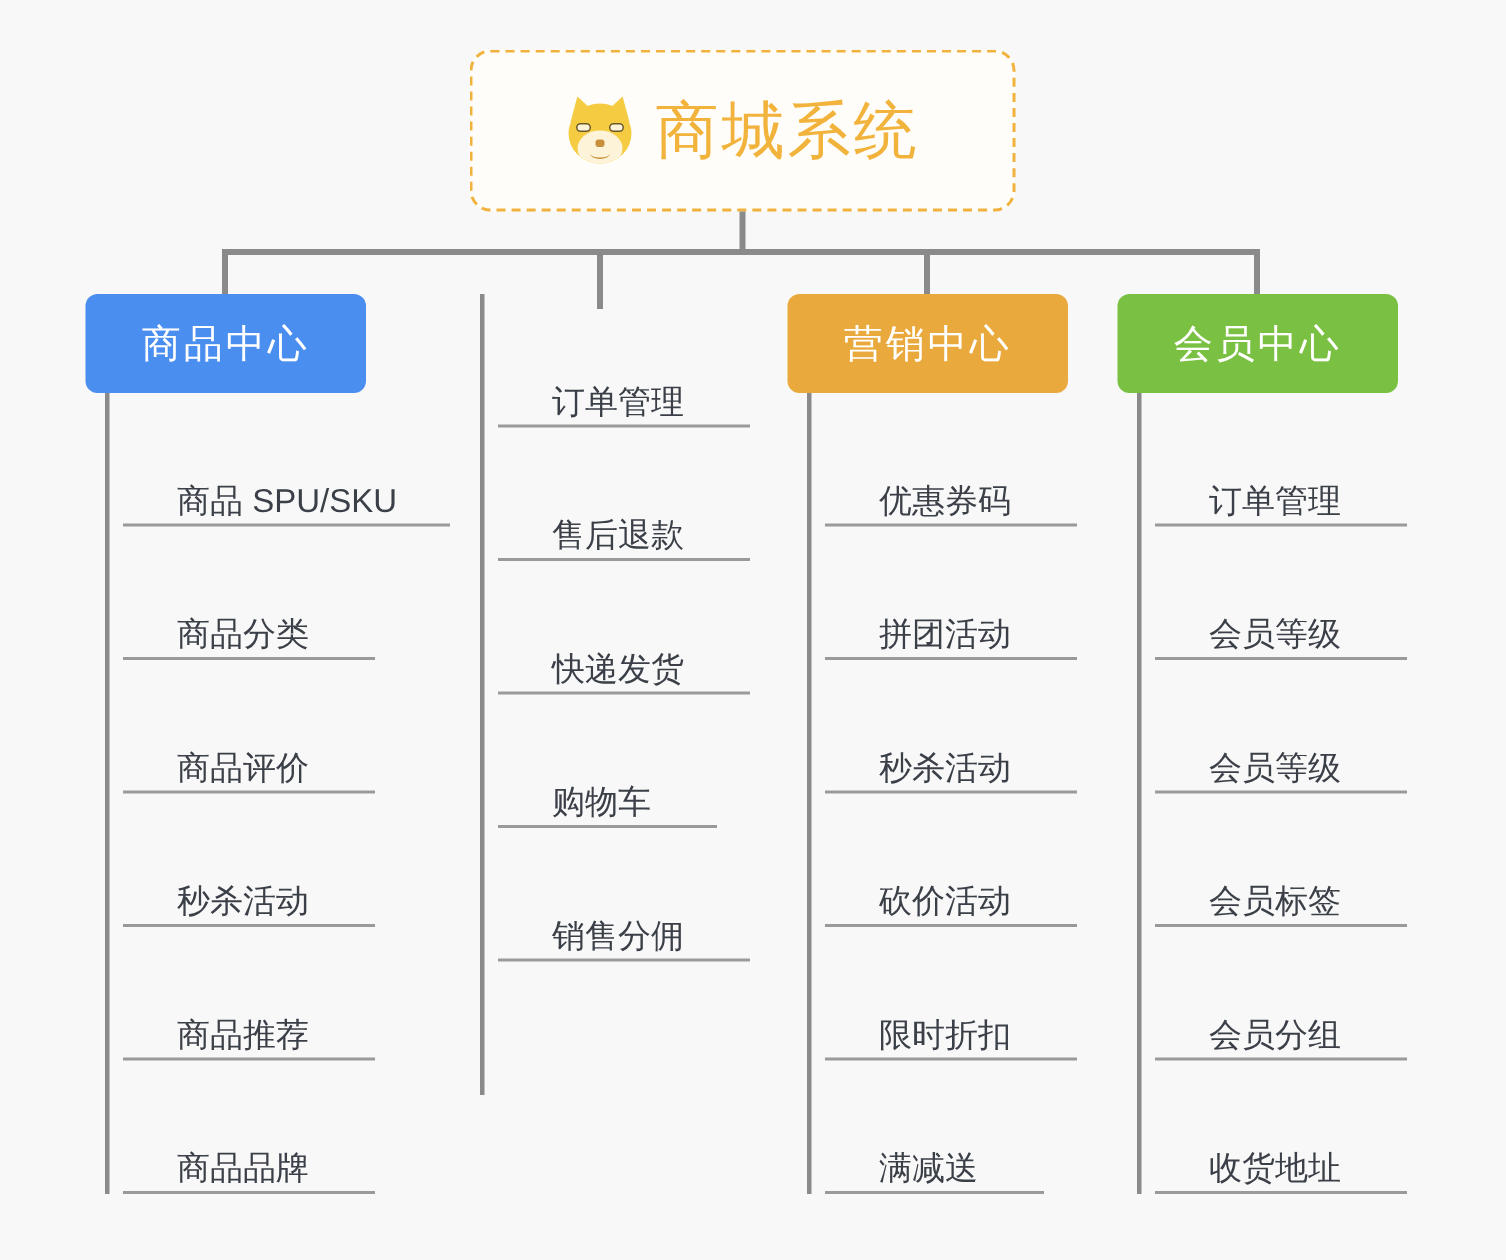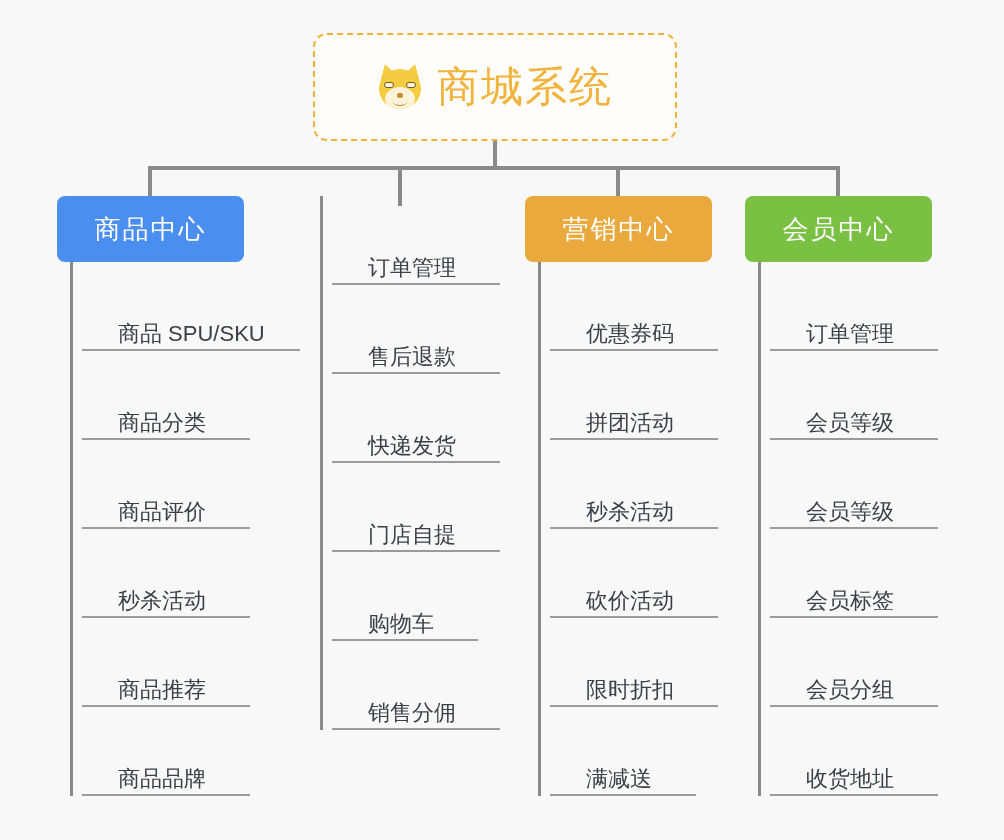--- a/index.html
+++ b/index.html
@@ -237,24 +237,20 @@
           </div>
           <div class="leaf">
             <span class="leaf-label">售后退款</span>
             <div class="leaf-underline" style="width: 168px;"></div>
           </div>
           <div class="leaf">
             <span class="leaf-label">快递发货</span>
             <div class="leaf-underline" style="width: 168px;"></div>
           </div>
           <div class="leaf">
-            <span class="leaf-label">门店自提</span>
-            <div class="leaf-underline" style="width: 168px;"></div>
-          </div>
-          <div class="leaf">
             <span class="leaf-label">购物车</span>
             <div class="leaf-underline" style="width: 146px;"></div>
           </div>
           <div class="leaf">
             <span class="leaf-label">销售分佣</span>
             <div class="leaf-underline" style="width: 168px;"></div>
           </div>
         </div>
       </div>
       <div class="column" style="left: 525px; width: 187px;">

